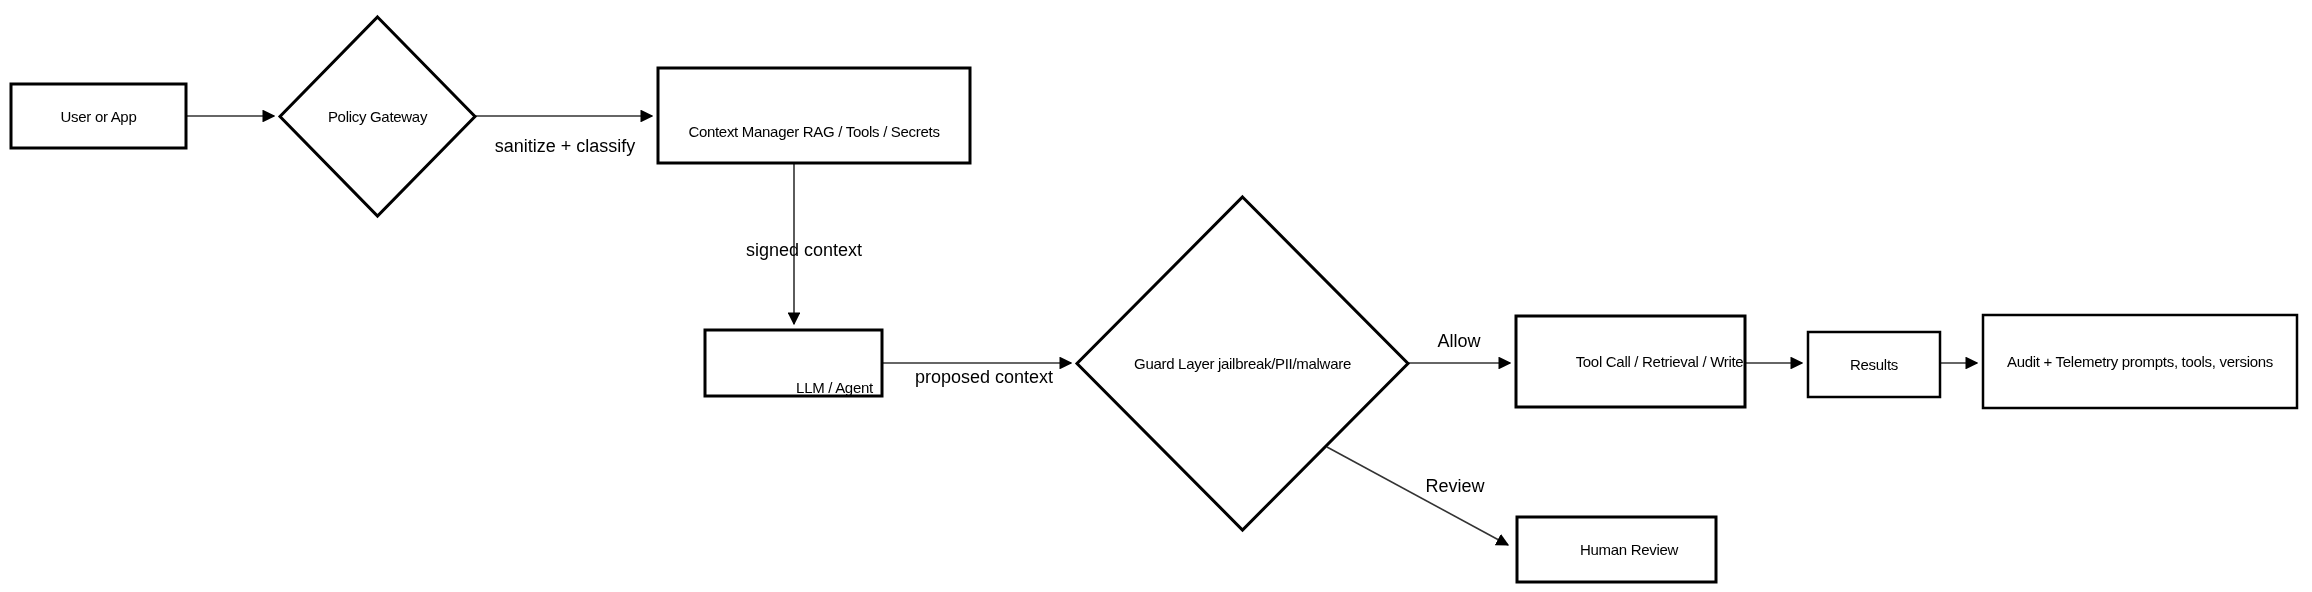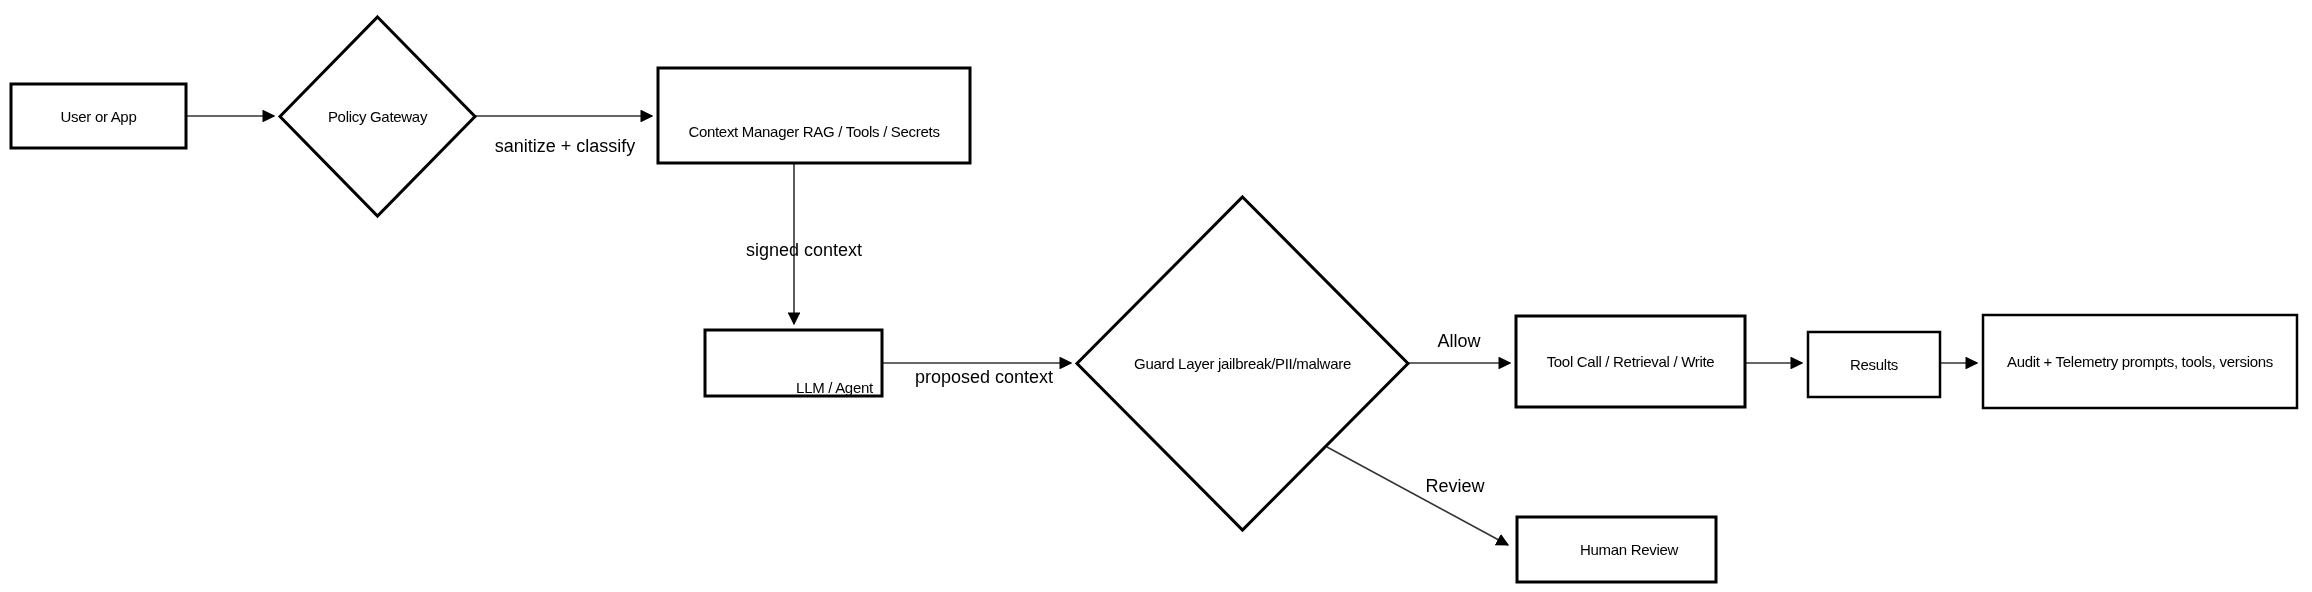--- a/index.html
+++ b/index.html
@@ -64,21 +64,21 @@
     <rect x="1808" y="332" width="132" height="65" fill="#ffffff" stroke="#000000" stroke-width="2.5"></rect>
     <rect x="1983" y="315" width="314" height="93" fill="#ffffff" stroke="#000000" stroke-width="2.5"></rect>
     <rect x="1517" y="517" width="199" height="65" fill="#ffffff" stroke="#000000" stroke-width="3"></rect>
   </svg>
 
   <div class="node-label" style="left:11px; top:84px; width:175px; height:64px;">User or App</div>
   <div class="node-label" style="left:280px; top:17px; width:195px; height:199px;">Policy Gateway</div>
   <div class="node-label" style="left:658px; top:84px; width:312px; height:95px;">Context Manager RAG / Tools / Secrets</div>
   <div class="node-label" style="left:746px; top:330px; width:177px; height:66px;margin-top:24px;">LLM / Agent</div>
   <div class="node-label" style="left:1077px; top:197px; width:331px; height:333px;">Guard Layer jailbreak/PII/malware</div>
-  <div class="node-label" style="left:1516px; top:316px; width:229px; height:91px;">Tool Call / Retrieval / Write</div>
+  <div class="node-label" style="left:1516px; top:316px; width:229px; height:91px;padding-left:29px;">Tool Call / Retrieval / Write</div>
   <div class="node-label" style="left:1808px; top:332px; width:132px; height:65px;">Results</div>
   <div class="node-label" style="left:1983px; top:315px; width:314px; height:93px;">Audit + Telemetry prompts, tools, versions</div>
   <div class="node-label" style="left:1517px; top:517px; width:224px; height:65px;">Human Review</div>
 
   <div class="edge-label" style="left:565px; top:146px;">sanitize + classify</div>
   <div class="edge-label" style="left:804px; top:250px;">signed context</div>
   <div class="edge-label" style="left:984px; top:377px;">proposed context</div>
   <div class="edge-label" style="left:1459px; top:341px;">Allow</div>
   <div class="edge-label" style="left:1455px; top:486px;">Review</div>
 

